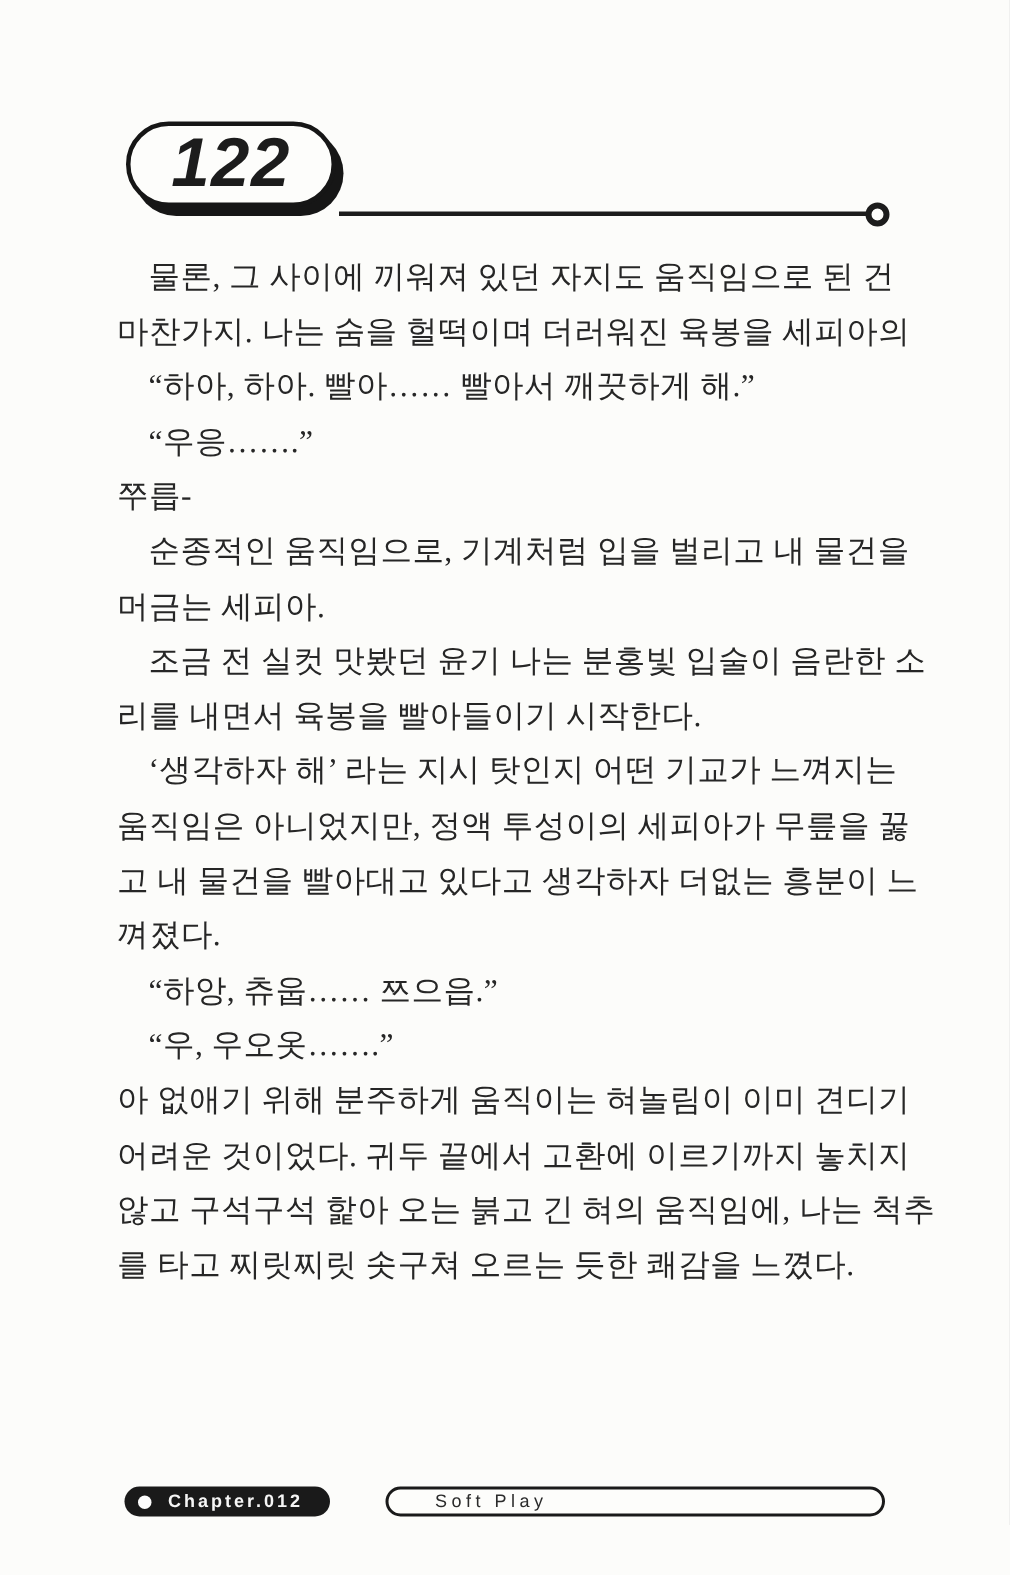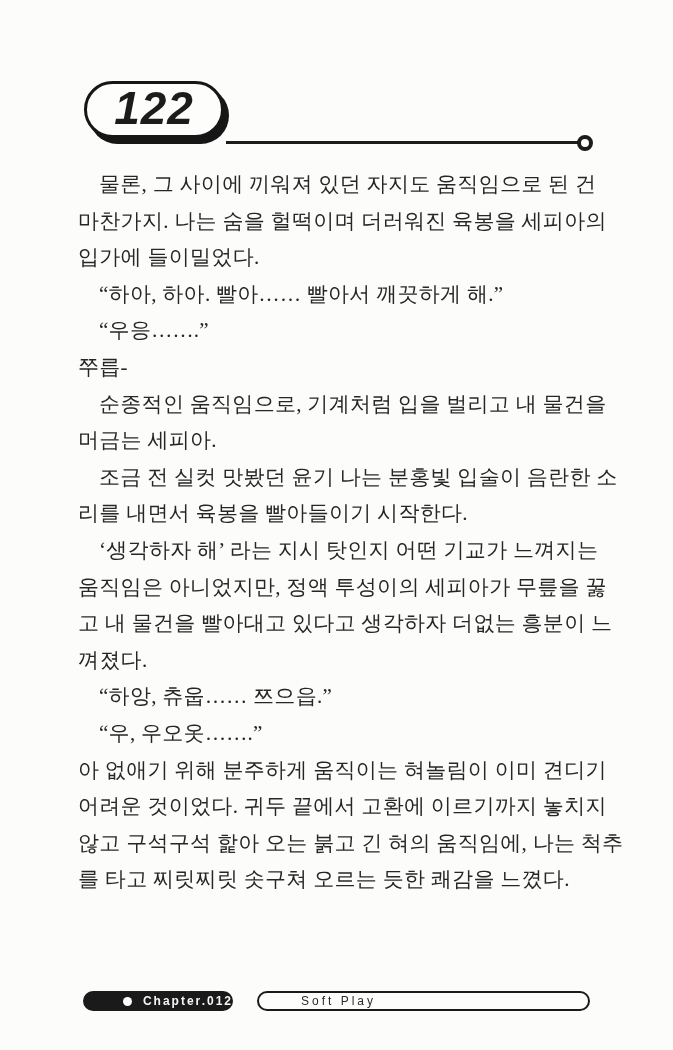--- a/index.html
+++ b/index.html
@@ -78,29 +78,28 @@
   }
   .text-block .line.indent {
     text-indent: 21px;
   }
 
   
   .chapter-pill {
     position: absolute;
     left: 83px;
     top: 991px;
-    width: 150px;
+    width: 137px;
     height: 20px;
     background: #1a1a1a;
     border-radius: 11px;
     display: flex;
     align-items: center;
     box-sizing: border-box;
-    padding-left: 22px;
-    justify-content: flex-end;
+    padding-left: 9px;
   }
   .chapter-pill .dot {
     width: 9px;
     height: 9px;
     border-radius: 50%;
     background: #fdfdfd;
     margin-right: 11px;
     flex: 0 0 auto;
   }
   .chapter-pill .label {
@@ -116,21 +115,21 @@
     left: 257px;
     top: 991px;
     width: 333px;
     height: 20px;
     background: #fdfdfb;
     border: 2px solid #1a1a1a;
     border-radius: 11px;
     box-sizing: border-box;
     display: flex;
     align-items: center;
-    padding-left: 42px;
+    padding-left: 31px;
   }
   .section-pill .label {
     font-family: "Liberation Sans", sans-serif;
     font-size: 12px;
     font-weight: 400;
     letter-spacing: 3px;
     color: #2b2b2b;
     transform: translateY(-0.5px);
   }
 </style>
@@ -141,21 +140,20 @@
 
   <div class="page-number-badge">
     <span class="num">122</span>
   </div>
   <div class="header-rule"></div>
   <div class="header-ring"></div>
 
   <div class="text-block" id="text-block">
       <div class="line indent">물론, 그 사이에 끼워져 있던 자지도 움직임으로 된 건</div>
       <div class="line">마찬가지. 나는 숨을 헐떡이며 더러워진 육봉을 세피아의</div>
-      <div class="line">입가에 들이밀었다.</div>
       <div class="line indent">“하아, 하아. 빨아…… 빨아서 깨끗하게 해.”</div>
       <div class="line indent">“우응…….”</div>
       <div class="line">쭈릅-</div>
       <div class="line indent">순종적인 움직임으로, 기계처럼 입을 벌리고 내 물건을</div>
       <div class="line">머금는 세피아.</div>
       <div class="line indent">조금 전 실컷 맛봤던 윤기 나는 분홍빛 입술이 음란한 소</div>
       <div class="line">리를 내면서 육봉을 빨아들이기 시작한다.</div>
       <div class="line indent">‘생각하자 해’ 라는 지시 탓인지 어떤 기교가 느껴지는</div>
       <div class="line">움직임은 아니었지만, 정액 투성이의 세피아가 무릎을 꿇</div>
       <div class="line">고 내 물건을 빨아대고 있다고 생각하자 더없는 흥분이 느</div>

